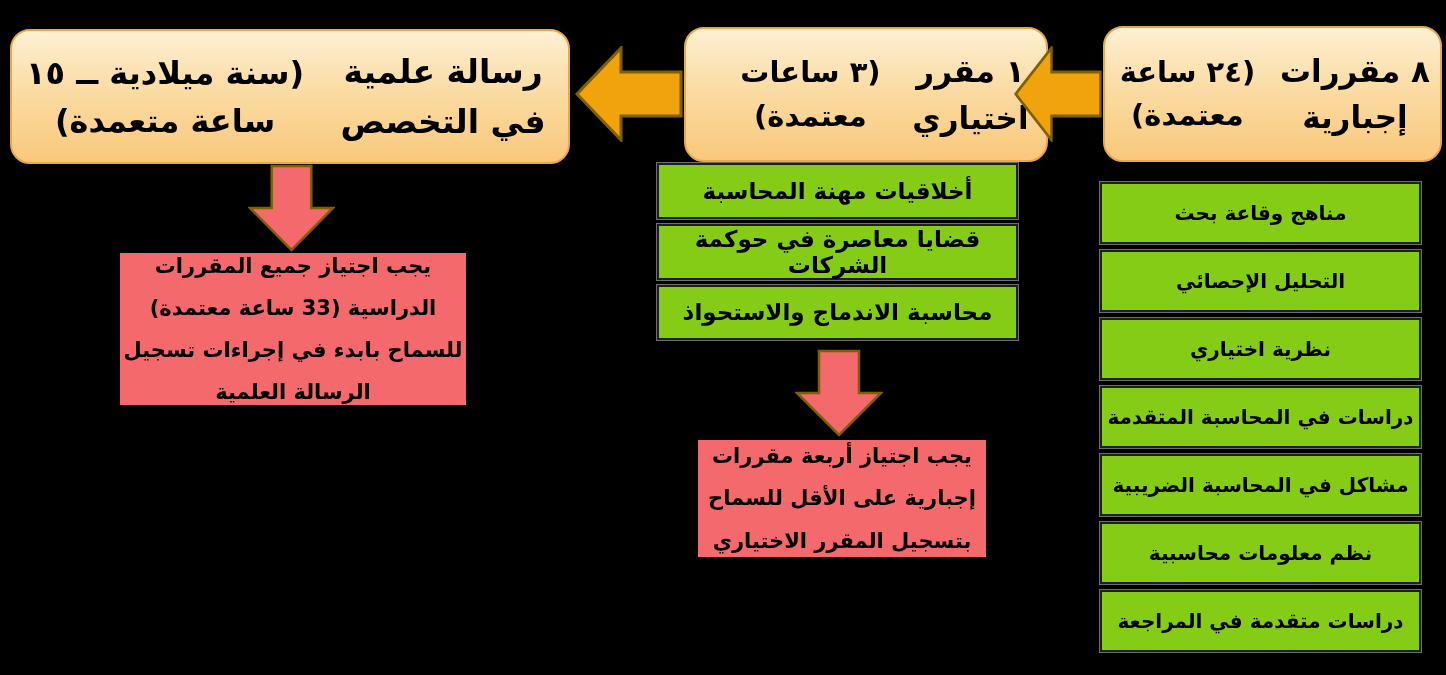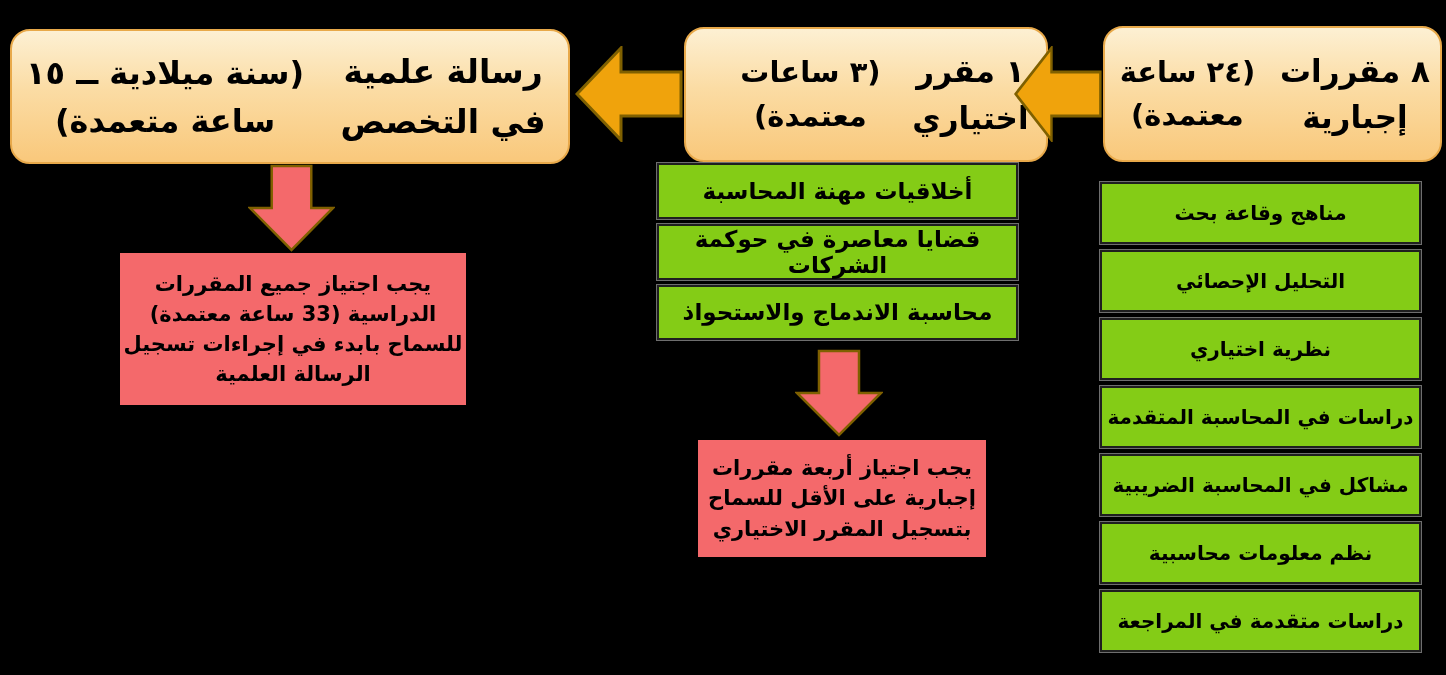--- a/index.html
+++ b/index.html
@@ -32,21 +32,21 @@
     box-shadow:0 0 0 1px #6e6e6e;
     display:flex;align-items:center;justify-content:center;
     text-align:center;
   }
   #list-elective .course{font-size:23px;}
   #list-mandatory .course{font-size:20px;}
   
   .note{
     background:#F4696B;
     display:flex;flex-direction:column;align-items:center;justify-content:center;
-    text-align:center;font-size:21px;line-height:1.44;
+    text-align:center;font-size:21px;line-height:1.44;gap:12px;
   }
   #note-thesis{left:120px;top:253px;width:346px;height:152px;}
   #note-elective{left:698px;top:440px;width:288px;height:117px;}
   
   .arrow svg{display:block;width:100%;height:100%;}
   #arrow-mand-elec{left:1014px;top:46px;width:88px;height:96px;}
   #arrow-elec-thesis{left:575px;top:46px;width:108px;height:96px;}
   #arrow-thesis-down{left:248px;top:164px;width:87px;height:88px;}
   #arrow-elective-down{left:795px;top:349px;width:88px;height:88px;}
 </style>

